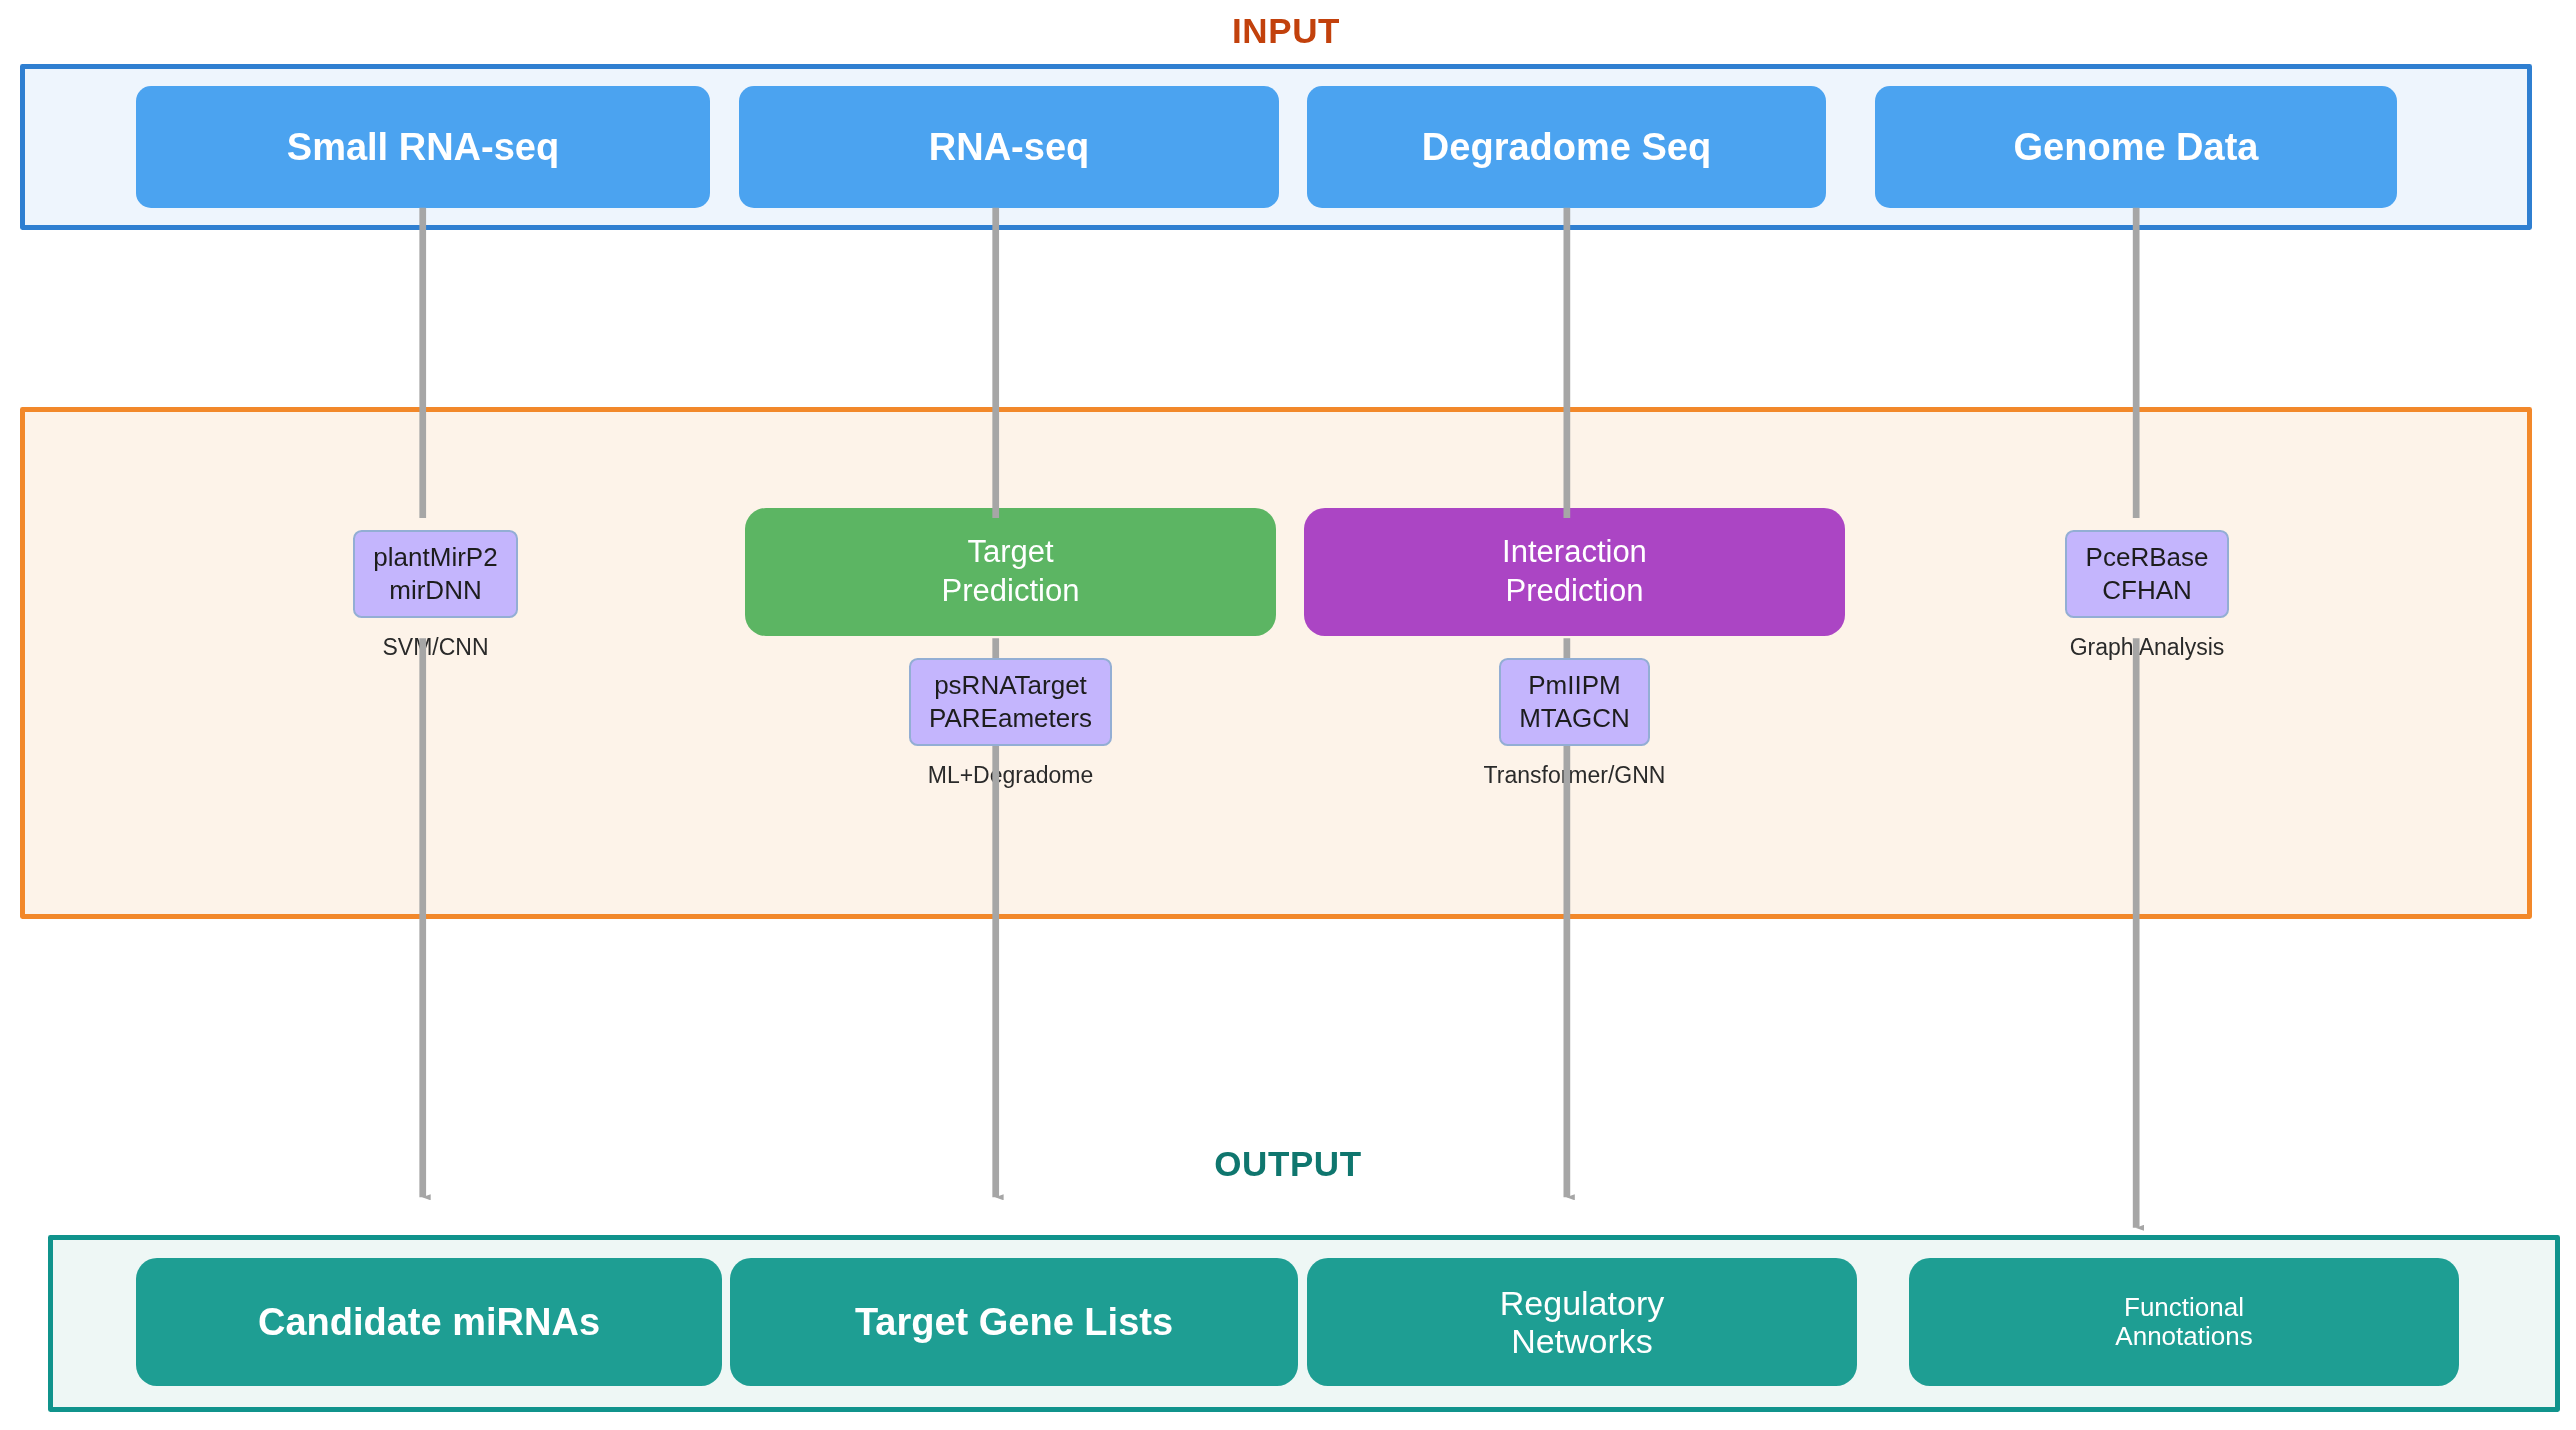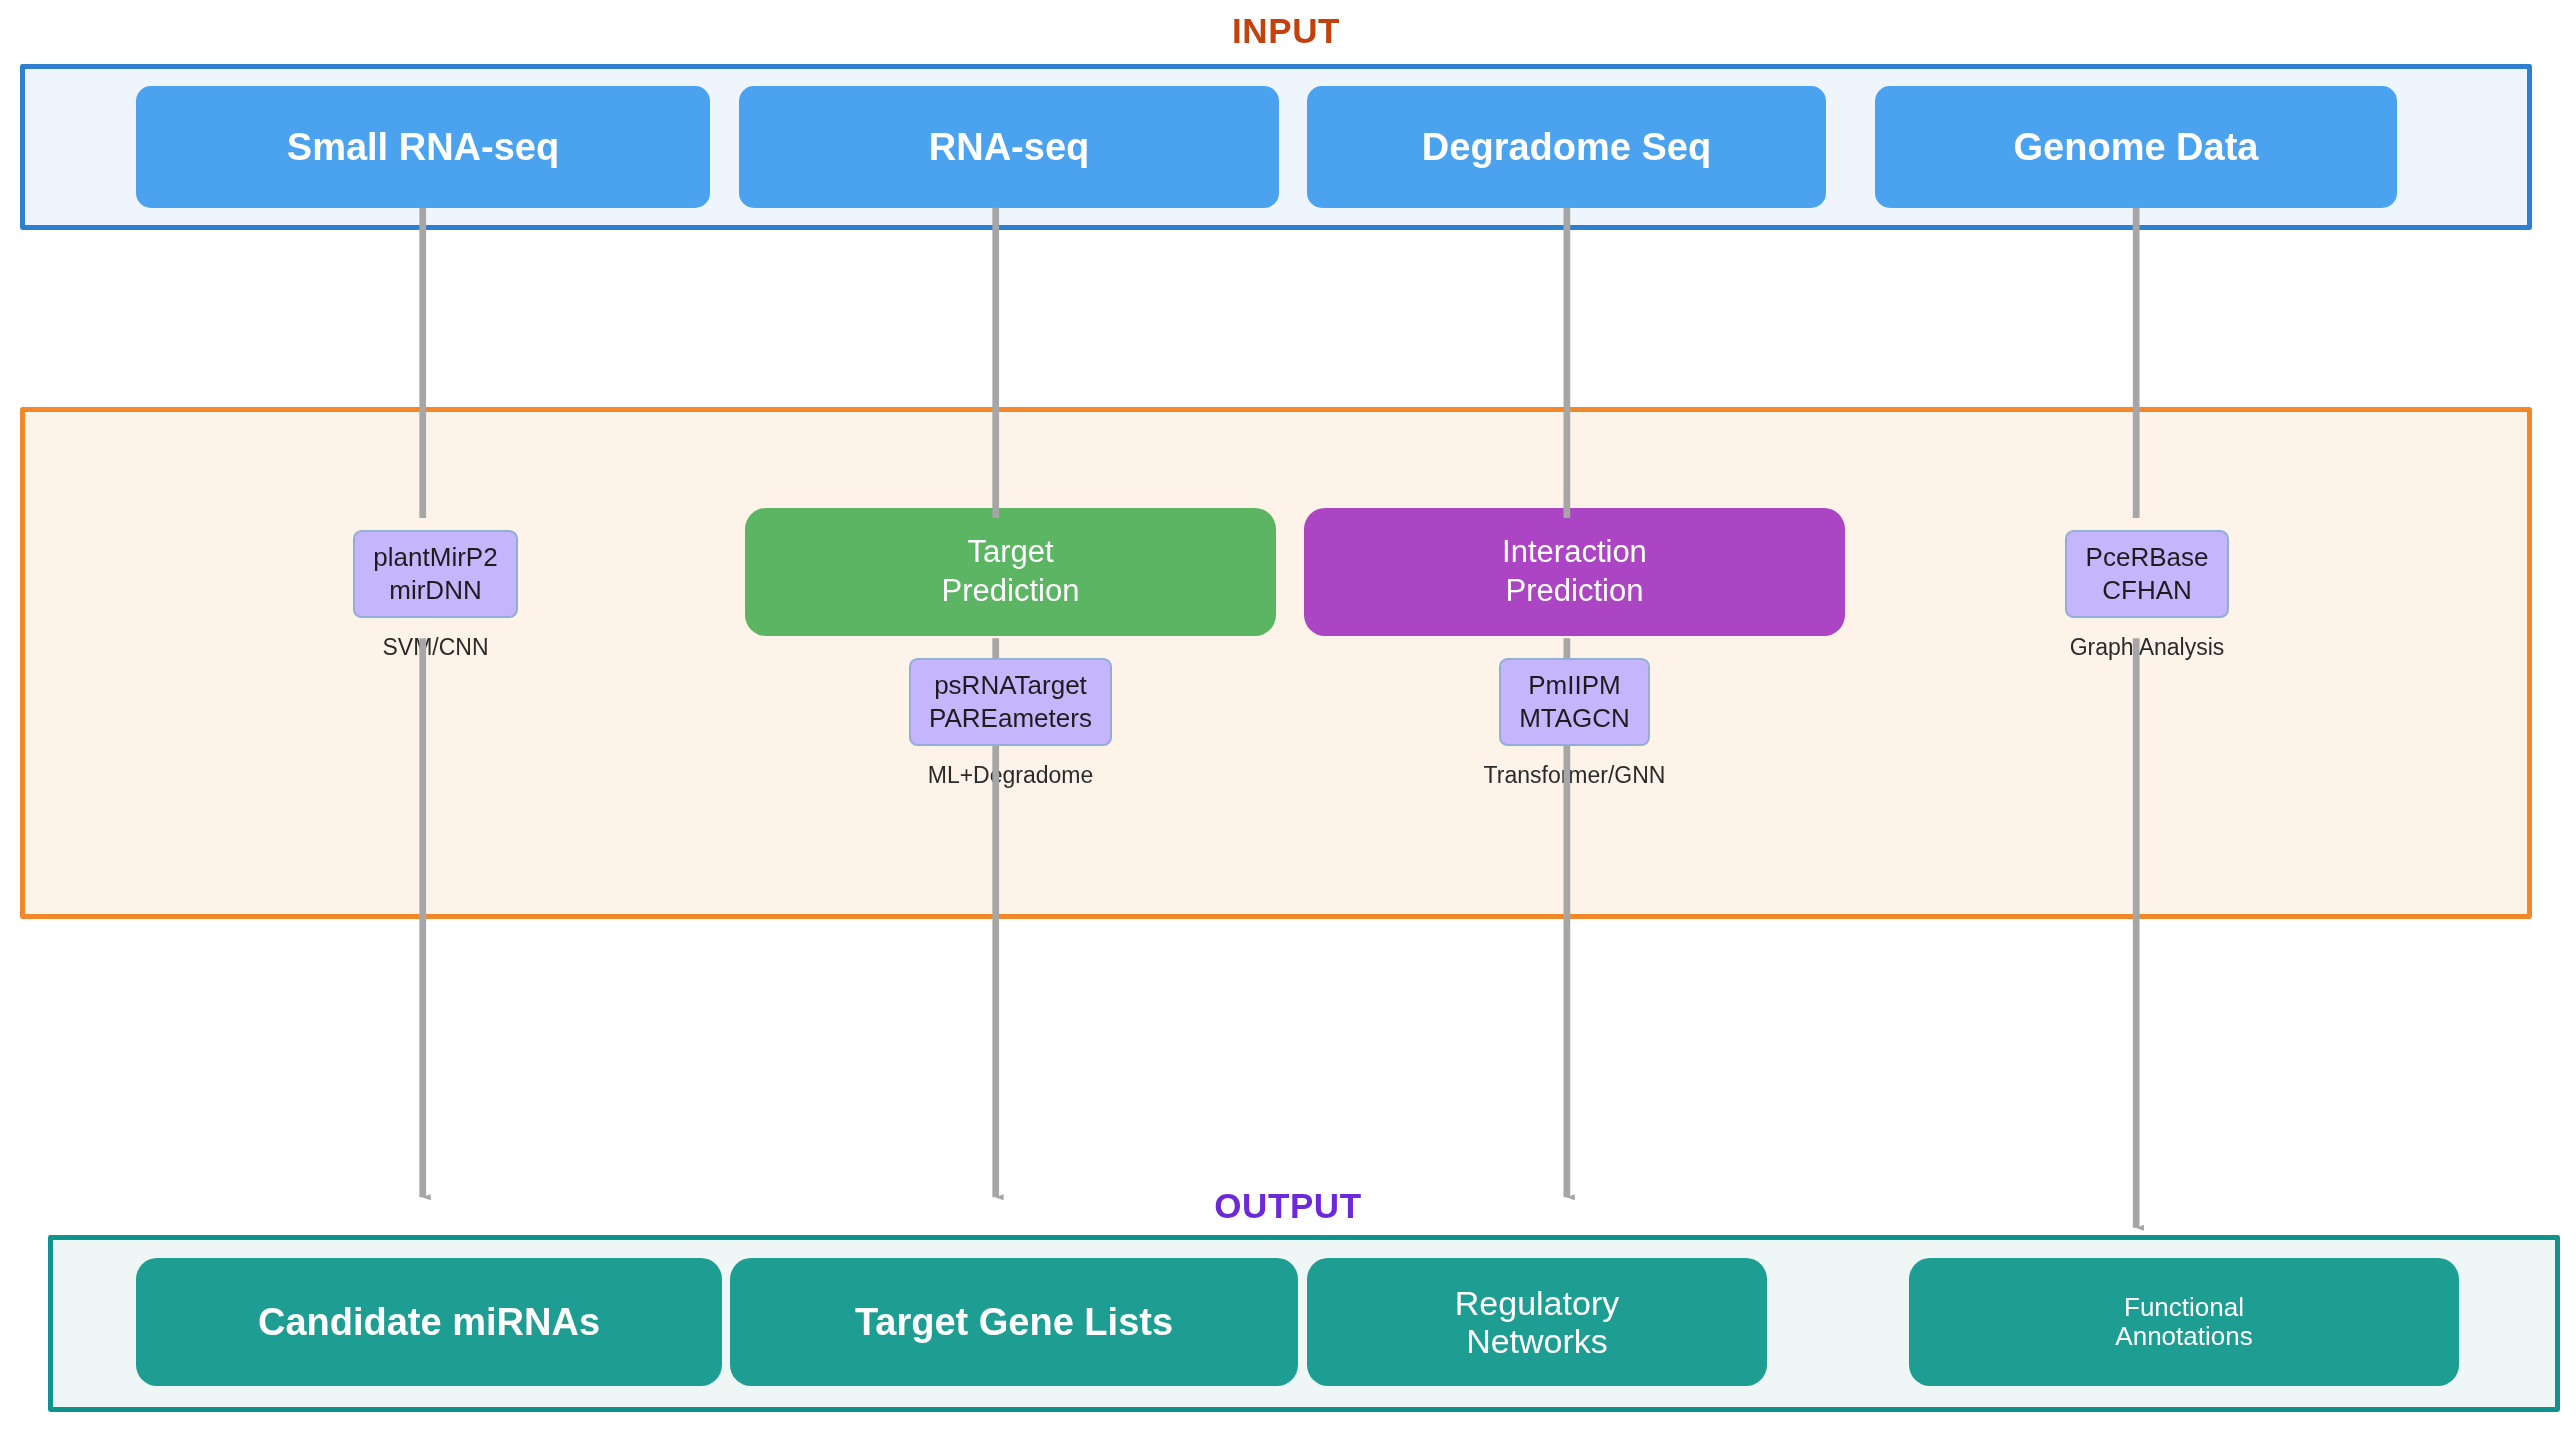--- a/index.html
+++ b/index.html
@@ -22,21 +22,21 @@
   .band-title {
     font-weight: bold;
     font-size: 35px;
     letter-spacing: 0.6px;
     text-align: center;
     line-height: 1;
     white-space: nowrap;
   }
   #input-title  { color: #c2410c; left: 0; right: 4px; top: 13.4px; }
   #proc-title   { color: #f2882a; left: 0; right: 0; top: 421px; }
-  #output-title { color: #6d28d9; left: 0; right: 0; top: 1188px; }
+  #output-title { color: #0f766e; left: 0; right: 0; top: 1146px; }
 
   
   .band {
     border-style: solid;
     border-radius: 2.4px;
   }
   #input-band {
     left: 19.5px; top: 64px; width: 2512px; height: 166px;
     background: #eef5fd;
     border-width: 5.5px;
@@ -135,21 +135,21 @@
   .output-pill {
     top: 1258px;
     height: 128px;
     background: #1e9e93;
     border-radius: 21px;
     font-size: 38px;
     font-weight: 600;
   }
   #output-pill-0 { left: 136px;  width: 586px; }
   #output-pill-1 { left: 730px; width: 568px; }
-  #output-pill-2 { left: 1307px; width: 460px; font-size: 34px; font-weight: 500; }
+  #output-pill-2 { left: 1307px; width: 550px; font-size: 34px; font-weight: 500; }
   #output-pill-3 { left: 1909px; width: 550px; font-size: 26px; font-weight: 400; }
 </style>
 </head>
 <body>
 
 <div class="abs band-title" id="input-title">INPUT</div>
 
 <div class="abs band" id="input-band"></div>
 
 <div class="abs pill input-pill" id="input-pill-0">Small RNA-seq</div>

